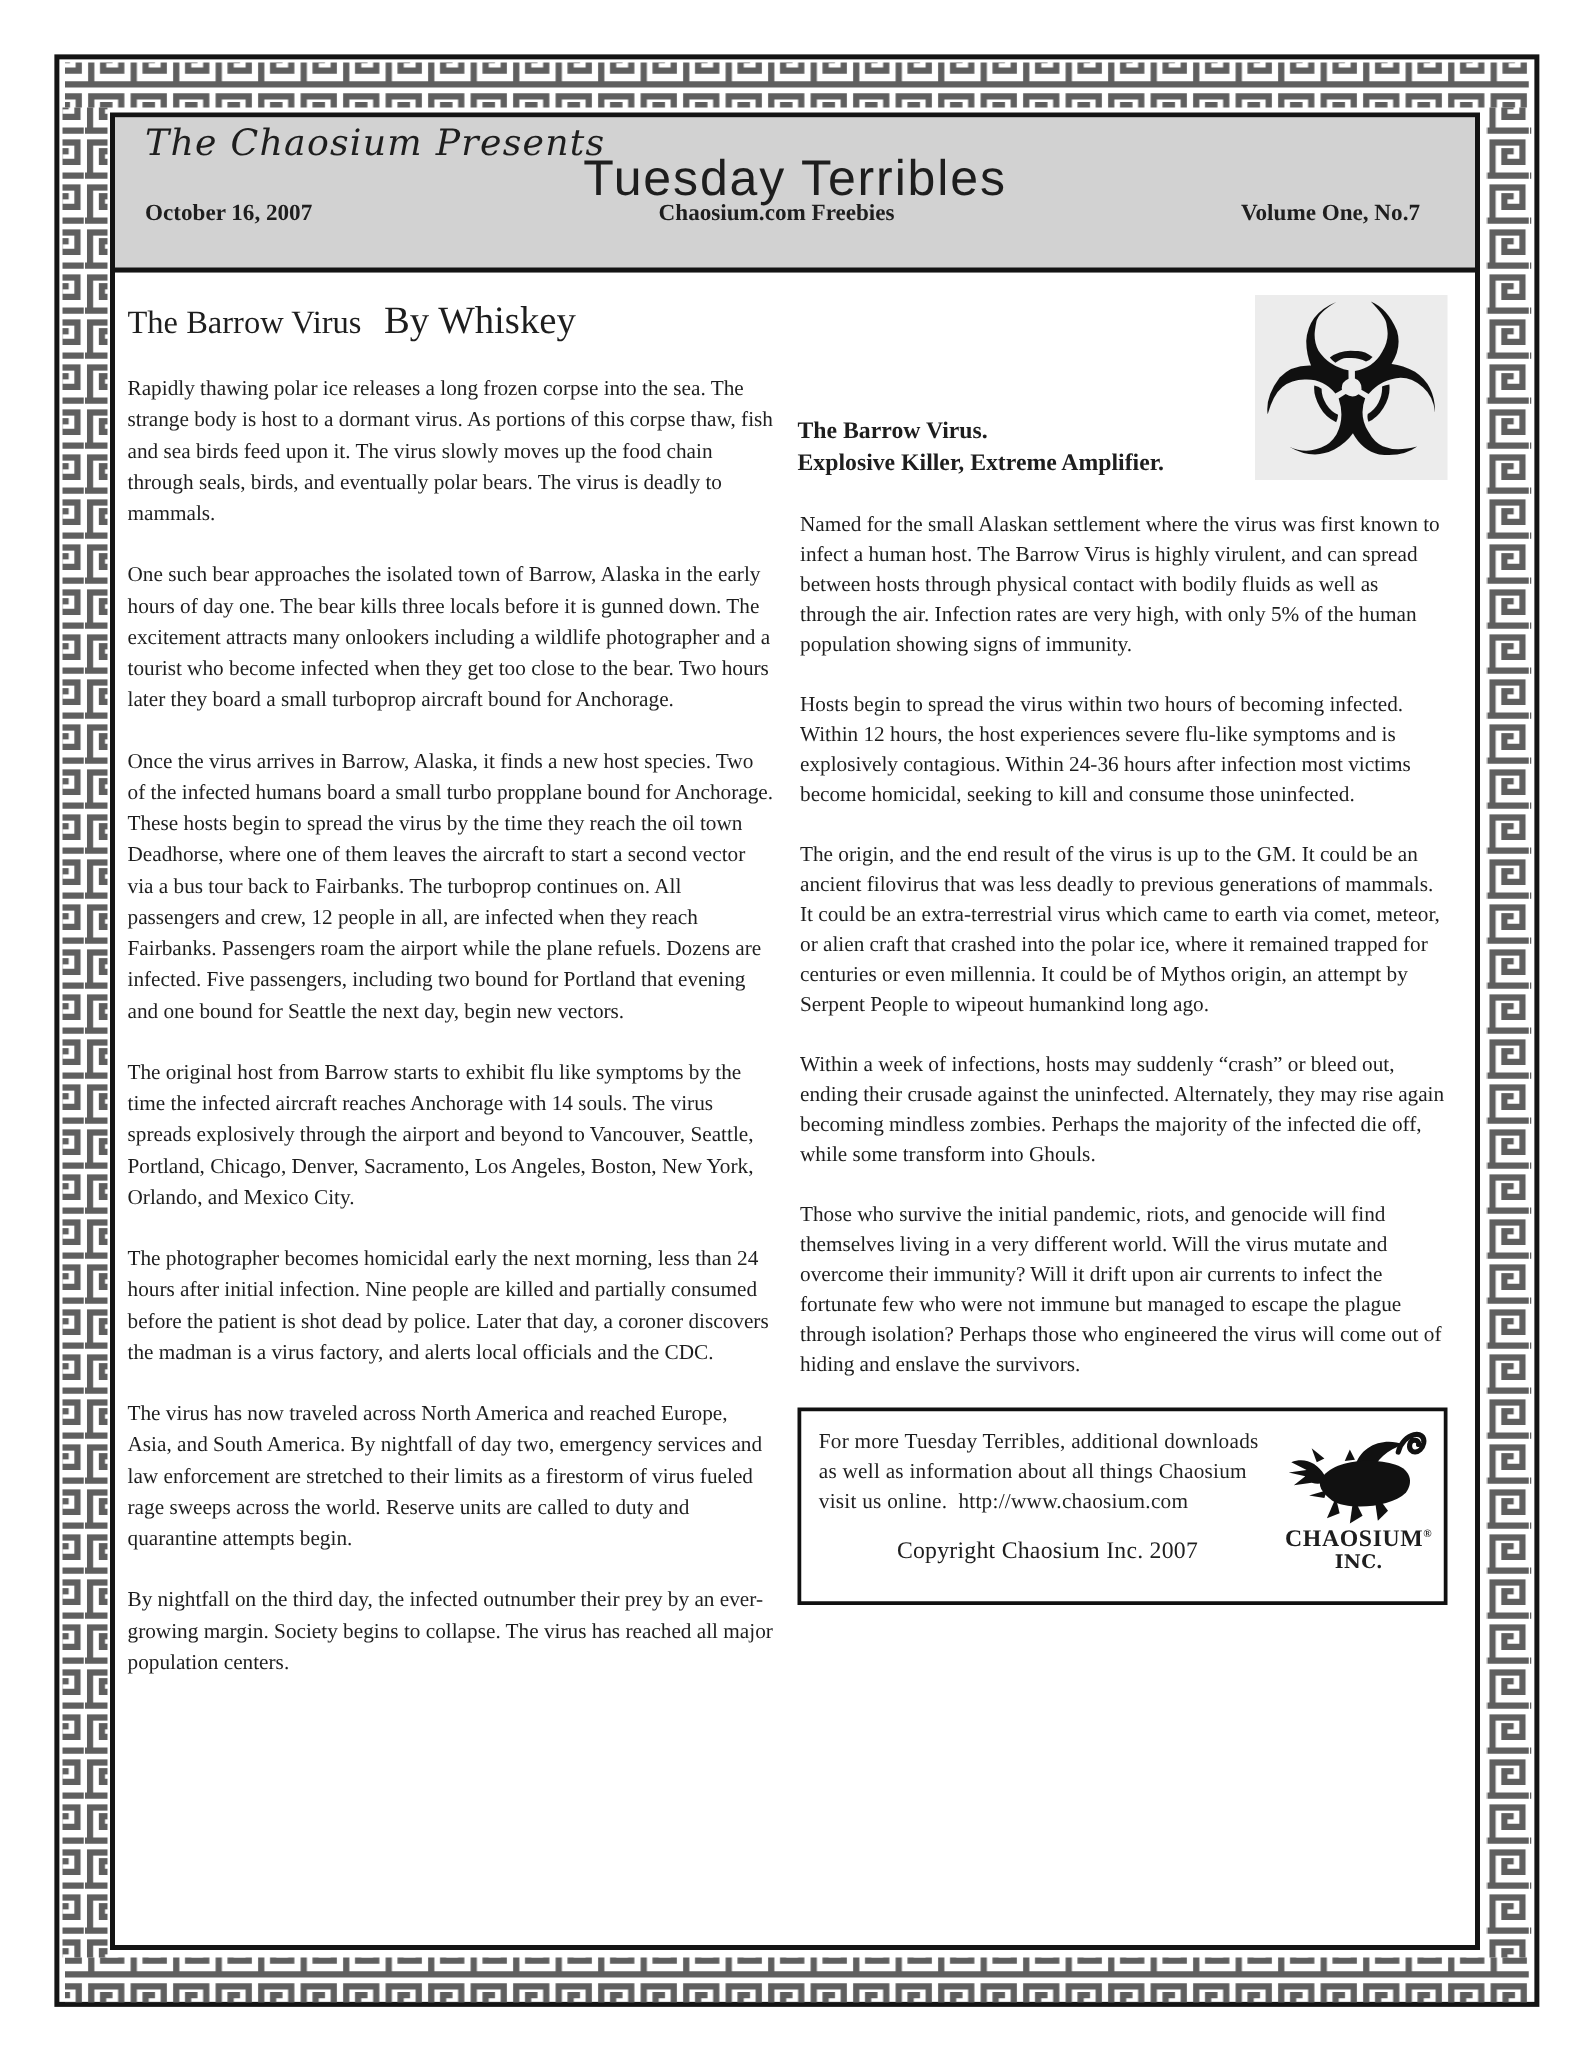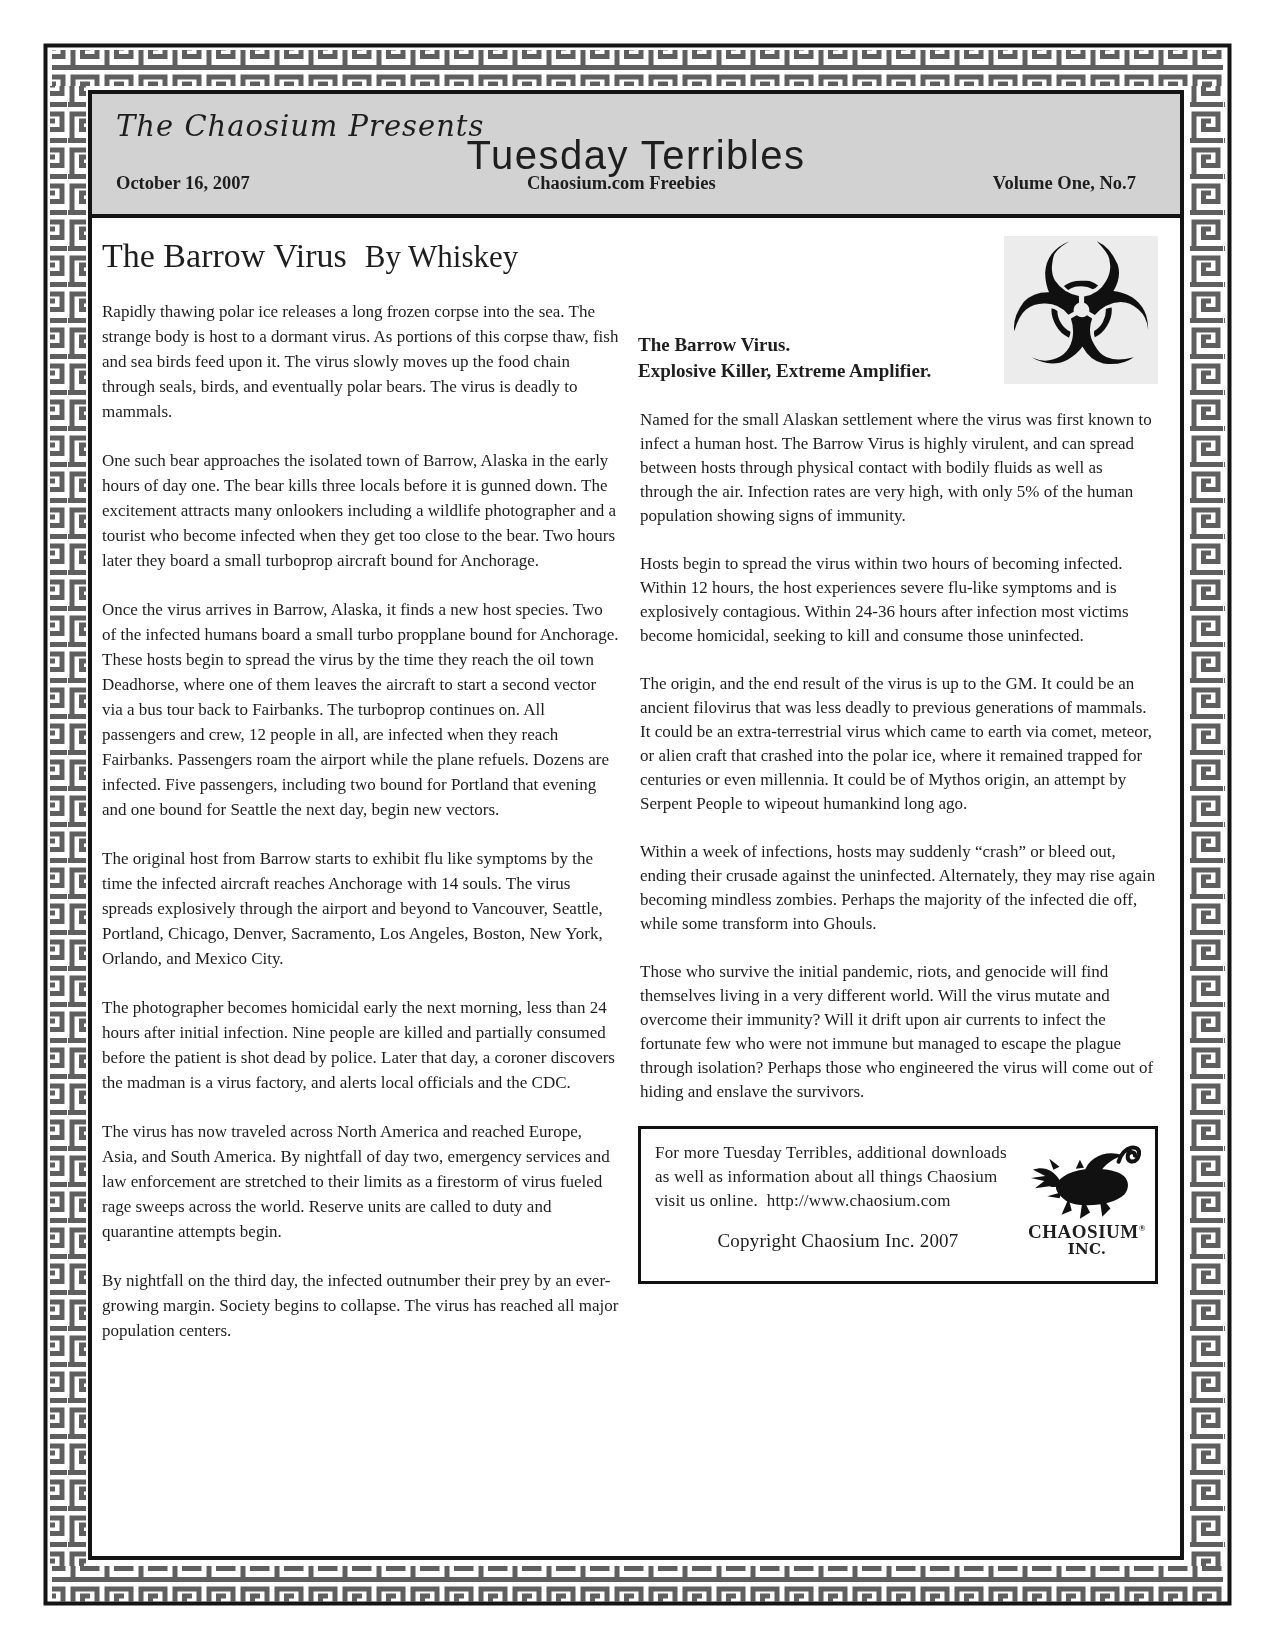--- a/index.html
+++ b/index.html
@@ -4,32 +4,32 @@
 <style>
   html,body{margin:0;padding:0;background:#ffffff;}
   .page{position:relative;width:1275px;height:1650px;background:#ffffff;
         font-family:"Liberation Serif",serif;color:#1e1e1e;overflow:hidden;}
   .frame-art{position:absolute;left:0;top:0;pointer-events:none;}
   .content{position:absolute;left:88px;top:90px;width:1096px;height:1470px;
            border:4px solid #141414;background:#ffffff;box-sizing:border-box;}
   
   .masthead{height:124px;background:#d2d2d2;border-bottom:4px solid #141414;
             box-sizing:border-box;display:flex;flex-direction:column;
-            justify-content:center;padding:6px 16px 6px 16px;}
+            justify-content:flex-start;padding:6px 16px 6px 16px;}
   .kicker{font-family:"DejaVu Serif",serif;font-style:italic;font-size:29px;
           line-height:1.0;margin-left:8px;letter-spacing:1px;}
   .mast-title{font-family:Liberation Sans, sans-serif;font-size:40px;line-height:0.92;
           text-align:center;letter-spacing:1.5px;margin-top:-4px;}
   .mast-meta{display:flex;justify-content:space-between;align-items:flex-end;
           font-weight:bold;font-size:18.5px;line-height:1.05;padding:0 28px 2px 8px;}
   
   .columns{display:flex;gap:18px;padding:18px 22px 0 8px;}
   .col{width:520px;flex:0 0 auto;}
   .article-title-row{display:flex;align-items:baseline;margin:2px 0 0 2px;}
-  .article-title{font-size:34px;line-height:1.05;}
+  .article-title{font-size:26px;line-height:1.05;}
   .byline{font-size:31px;margin-left:18px;}
   .col p{margin:24px 0 0 2px;font-size:17px;line-height:25px;}
   .col.right p{margin-top:24px;line-height:24px;}
   .right-top{display:flex;justify-content:space-between;align-items:flex-end;
              min-height:148px;}
   .intro{font-weight:bold;font-size:19px;line-height:26px;padding-bottom:0px;}
   .bio-box{width:154px;height:148px;background:#ececec;display:flex;
            align-items:center;justify-content:center;overflow:visible;}
   .bio-glyph{font-family:"DejaVu Sans",sans-serif;font-size:168px;line-height:148px;
            color:#101010;display:block;transform:translateY(-4px);}

